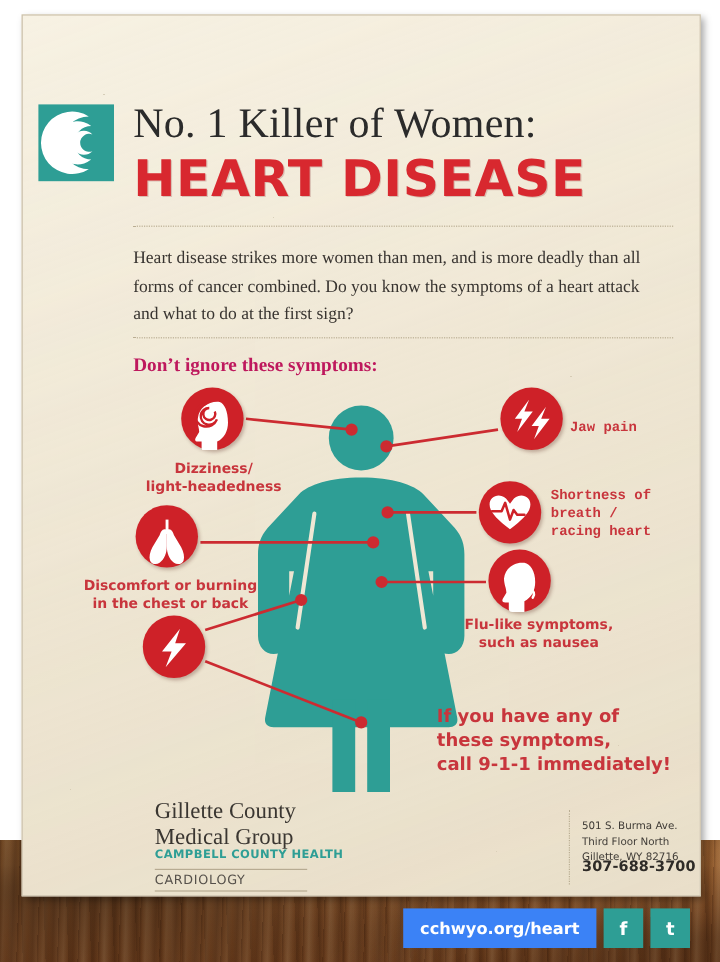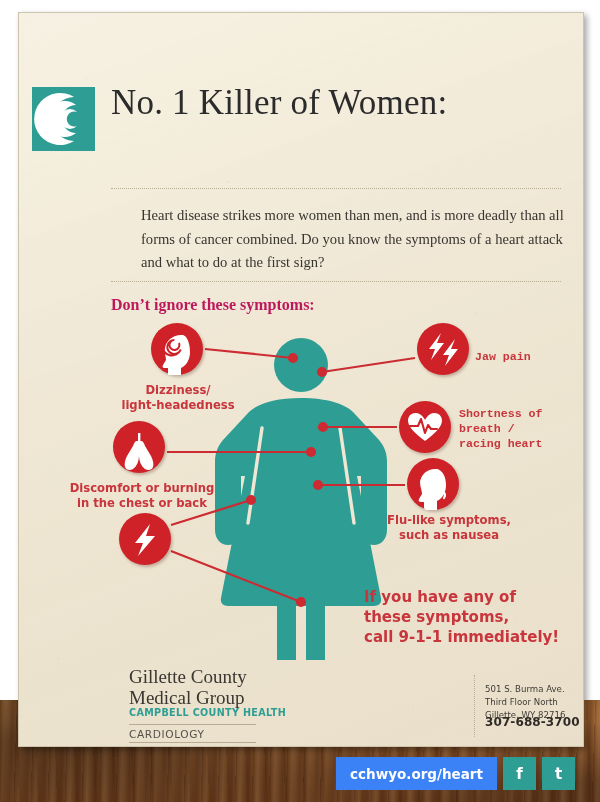--- a/index.html
+++ b/index.html
@@ -77,21 +77,21 @@
   }
   .rule{
     position:absolute;height:0;border-top:1px dotted #b9ad92;
   }
   .rule-1{left:92px;top:175px;width:450px;}
   .rule-2{left:92px;top:268px;width:450px;}
 
   .para{
     position:absolute;left:92px;top:191px;width:440px;
     font-family:"Liberation Serif", serif;
-    font-size:14.6px;color:#383430;line-height:1.62;margin-left:30px;
+    font-size:14.6px;color:#383430;line-height:1.62;
   }
   .don-t{
     position:absolute;left:92px;top:283px;
     font-family:"Liberation Serif", serif;
     font-weight:bold;font-size:16px;color:#be185d;
   }
 
   
   .figure{position:absolute;left:0;top:0;width:564px;height:733px;}
 
@@ -199,20 +199,21 @@
 
       <div class="logo">
         <svg width="63" height="64" viewBox="0 0 63 64">
           <path d="M42 10 A22 22 0 1 0 42 54 A26 26 0 1 1 42 10 Z" fill="#ffffff"></path>
           <path d="M44 18 A14 14 0 1 0 44 46 A18 18 0 1 1 44 18 Z" fill="#ffffff"></path>
           <path d="M45 25 A7.5 7.5 0 1 0 45 39 A10 10 0 1 1 45 25 Z" fill="#ffffff"></path>
         </svg>
       </div>
 
       <div class="h-title">No. 1 Killer of Women:</div>
+      <div class="h-sub">HEART DISEASE</div>
 
       <div class="rule rule-1"></div>
       <div class="para">Heart disease strikes more women than men, and is more deadly than all forms of cancer combined. Do you know the symptoms of a heart attack and what to do at the first sign?</div>
       <div class="rule rule-2"></div>
       <div class="don-t">Don’t ignore these symptoms:</div>
 
       <svg class="figure" viewBox="0 0 564 733">
 
         <g fill="#2e9e95">
           <circle cx="282" cy="352" r="27"></circle>

